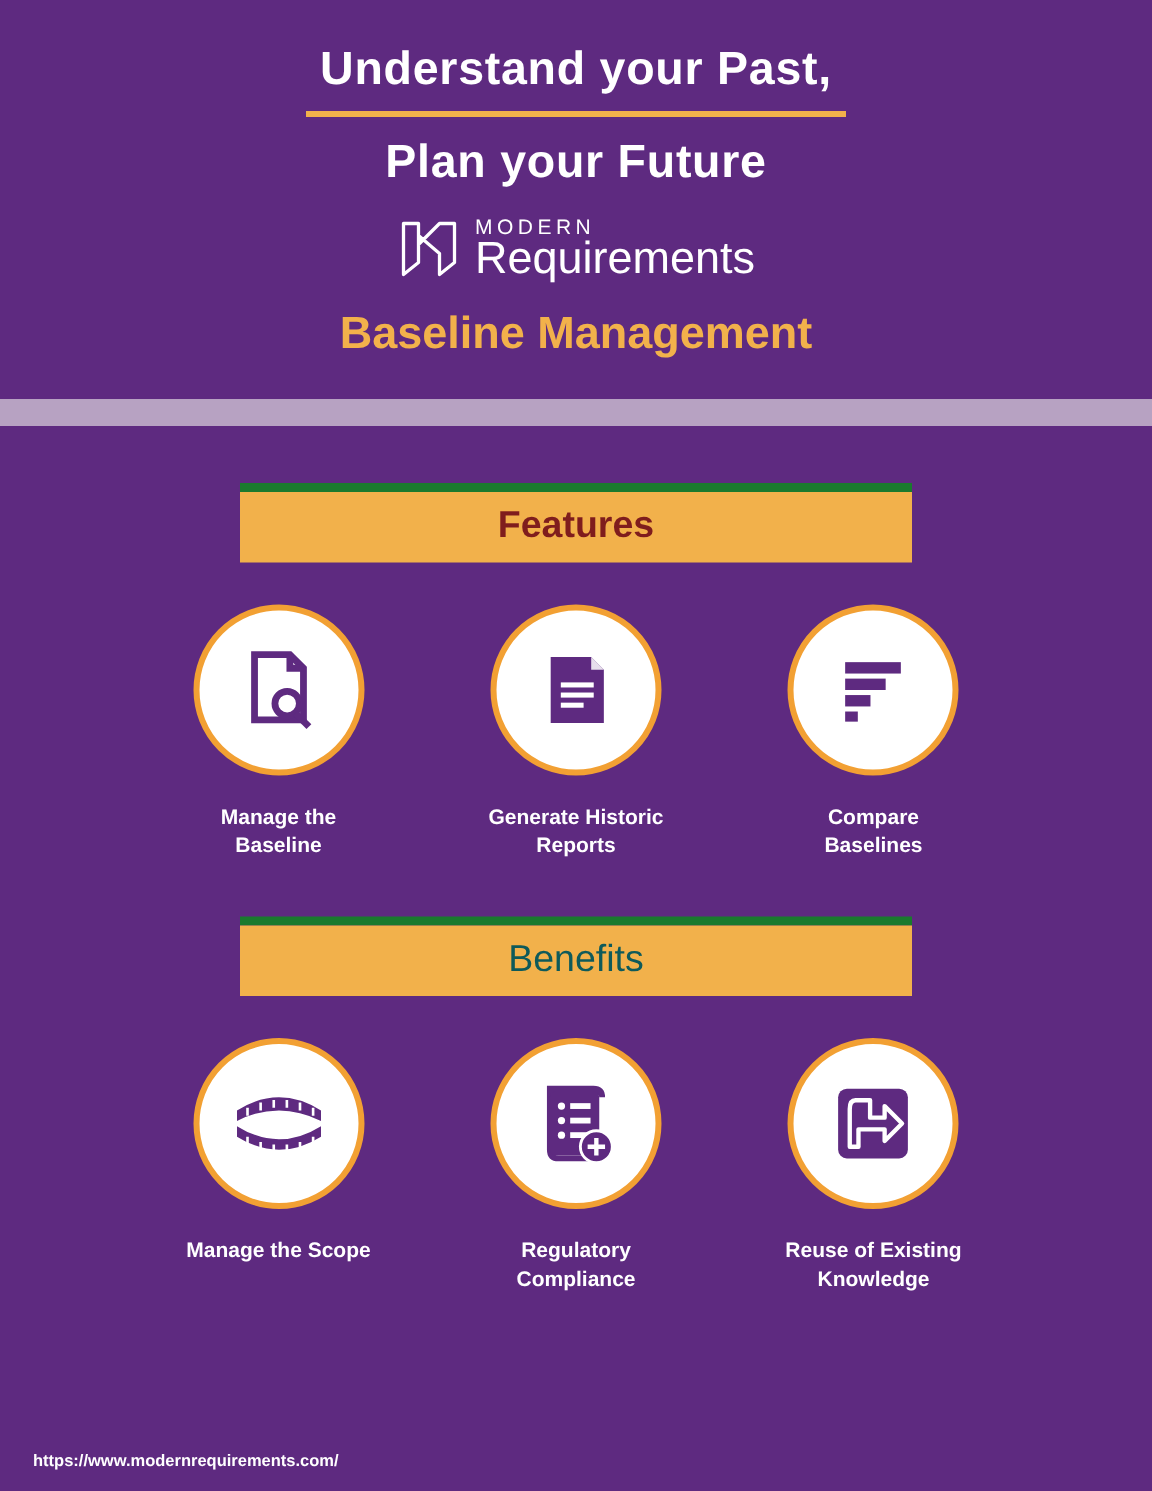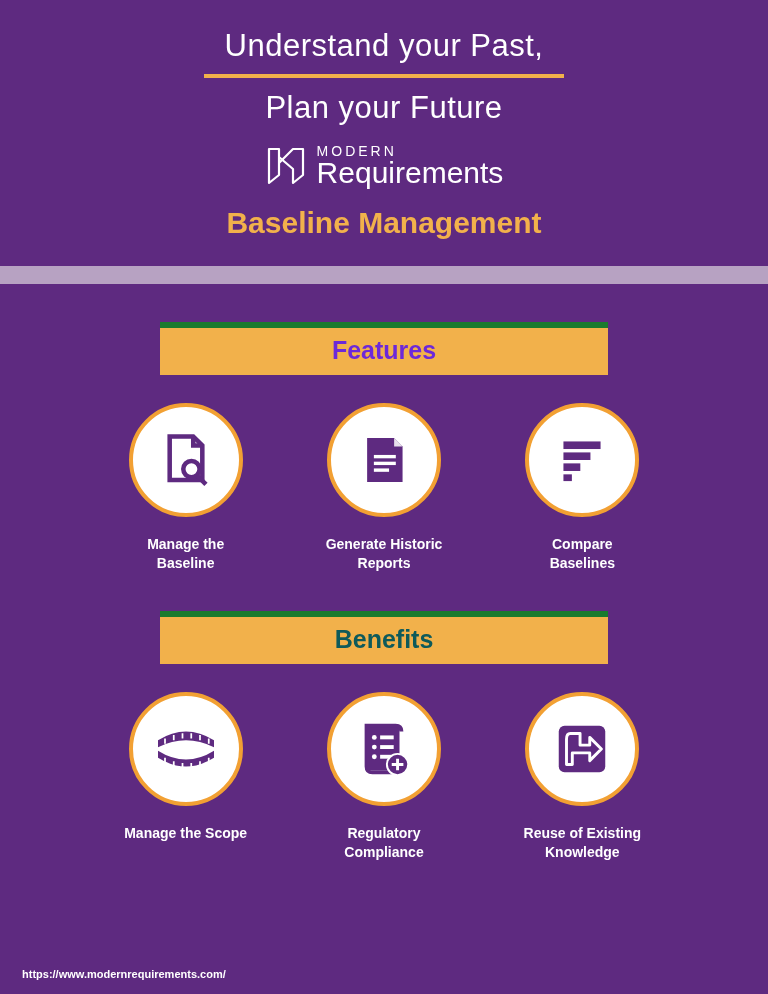--- a/index.html
+++ b/index.html
@@ -11,21 +11,21 @@
     color: #fff;
     position: relative;
     overflow: hidden;
   }
   .header {
     text-align: center;
     padding-top: 28px;
   }
   .title-line {
     font-size: 31px;
-    font-weight: 400;
+    font-weight: 700;
     color: #fff;
     letter-spacing: 0.5px;
   }
   .title-underline {
     width: 360px;
     height: 4px;
     background: #f2b14b;
     margin: 10px auto 12px;
   }
   .logo-wrap {
@@ -71,28 +71,28 @@
     background: #1a7a2e;
     margin: 0 60px;
   }
   .section-header {
     background: #f2b14b;
     margin: 0 60px;
     text-align: center;
     padding: 8px 0 10px;
   }
   .section-header-features {
-    color: #6d28d9;
+    color: #7f1d1d;
     font-size: 25px;
     font-weight: 900;
   }
   .section-header-benefits {
     color: #0e5a5a;
     font-size: 25px;
-    font-weight: 700;
+    font-weight: 400;
   }
   .row {
     display: flex;
     justify-content: space-between;
     margin-top: 28px;
     gap: 27px;
   }
   .item {
     width: 33.3%;
     text-align: center;

